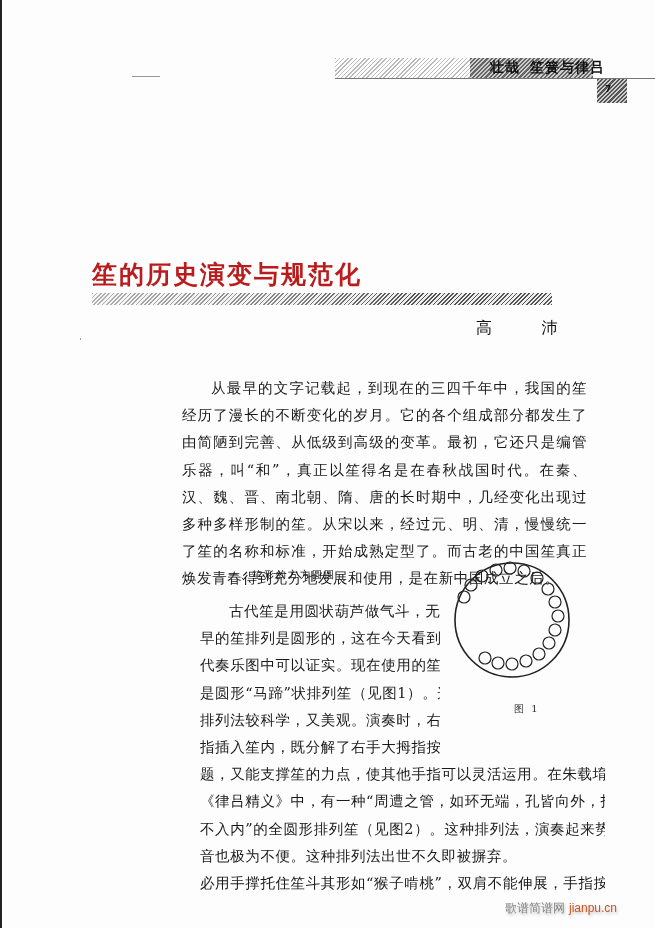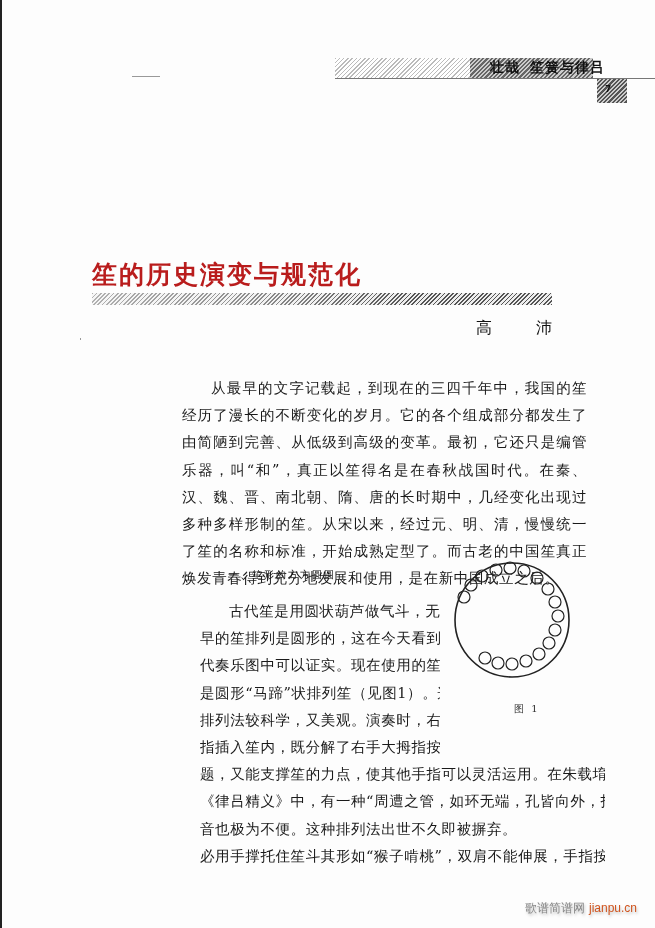--- a/index.html
+++ b/index.html
@@ -37,21 +37,21 @@
       letter-spacing: 2px; color: #b91c1c; white-space: nowrap;
     }
     .title-band {
       position: absolute; left: 92px; top: 293px; width: 460px; height: 12px;
       background:
         linear-gradient(90deg, rgba(253,253,253,0.55) 0%, rgba(253,253,253,0.3) 40%, rgba(253,253,253,0) 70%),
         repeating-linear-gradient(135deg, #555 0 1.2px, #eee 1.2px 3px);
     }
     .author {
       position: absolute; left: 476px; top: 318px; font-size: 16px; letter-spacing: 20px;
-      font-family: Liberation Serif, serif; color: #111; white-space: nowrap;
+      font-family: Liberation Mono, monospace; color: #111; white-space: nowrap;
     }
 
     
     .para {
       position: absolute; left: 182px; width: 405px; font-size: 14.5px; line-height: 27.2px;
       font-family: "DejaVu Serif", serif; color: #1a1a1a; text-align: justify;
       text-indent: 29px; letter-spacing: 0.6px;
     }
     .p1 { top: 375px; }
     .section-head {
@@ -71,21 +71,20 @@
     
     .figure { position: absolute; left: 452px; top: 557px; width: 120px; width: 120px; height: 130px; }
     .fig-caption {
       position: absolute; left: 514px; top: 702px; font-size: 10px; color: #333;
       font-family: "DejaVu Serif", serif; letter-spacing: 2px;
     }
 
     .watermark {
       position: absolute; left: 505px; top: 900px; font-size: 12px; color: #888; white-space: nowrap;
       text-shadow: 1px 2px 3px rgba(0,0,0,0.25);
-      margin-left: 20px;
     }
     .watermark .url { color: #d0541e; font-family: "Liberation Sans", sans-serif; margin-left: 4px; }
   </style>
 </head>
 <body>
 
 <div class="left-edge"></div>
 
 <div class="header-band"></div>
 <div class="header-band dense"></div>
@@ -109,20 +108,21 @@
 <div class="section-head">一、笙形的方方圆圆</div>
 <div class="p2">
   <span class="line short indent">古代笙是用圆状葫芦做气斗，无疑最</span>
   <span class="line short">早的笙排列是圆形的，这在今天看到的古</span>
   <span class="line short">代奏乐图中可以证实。现在使用的笙大多</span>
   <span class="line short">是圆形“马蹄”状排列笙（见图1）。这种</span>
   <span class="line short">排列法较科学，又美观。演奏时，右手食</span>
   <span class="line short">指插入笙内，既分解了右手大拇指按音问</span>
   <span class="line full">题，又能支撑笙的力点，使其他手指可以灵活运用。在朱载堉的</span>
   <span class="line full">《律吕精义》中，有一种“周遭之管，如环无端，孔皆向外，指</span>
+  <span class="line full">不入内”的全圆形排列笙（见图2）。这种排列法，演奏起来势</span>
   <span class="line full last">音也极为不便。这种排列法出世不久即被摒弃。</span>
   <span class="line full">必用手撑托住笙斗其形如“猴子啃桃”，双肩不能伸展，手指按</span>
 </div>
 
 <svg class="figure" viewBox="0 0 120 130" width="120" height="130">
   <circle cx="60" cy="63" r="57" fill="none" stroke="#222" stroke-width="1.6"></circle>
   <g fill="none" stroke="#222" stroke-width="1.2">
     <circle cx="12" cy="40" r="6"></circle>
     <circle cx="19" cy="28" r="6"></circle>
     <circle cx="30" cy="19" r="6"></circle>

